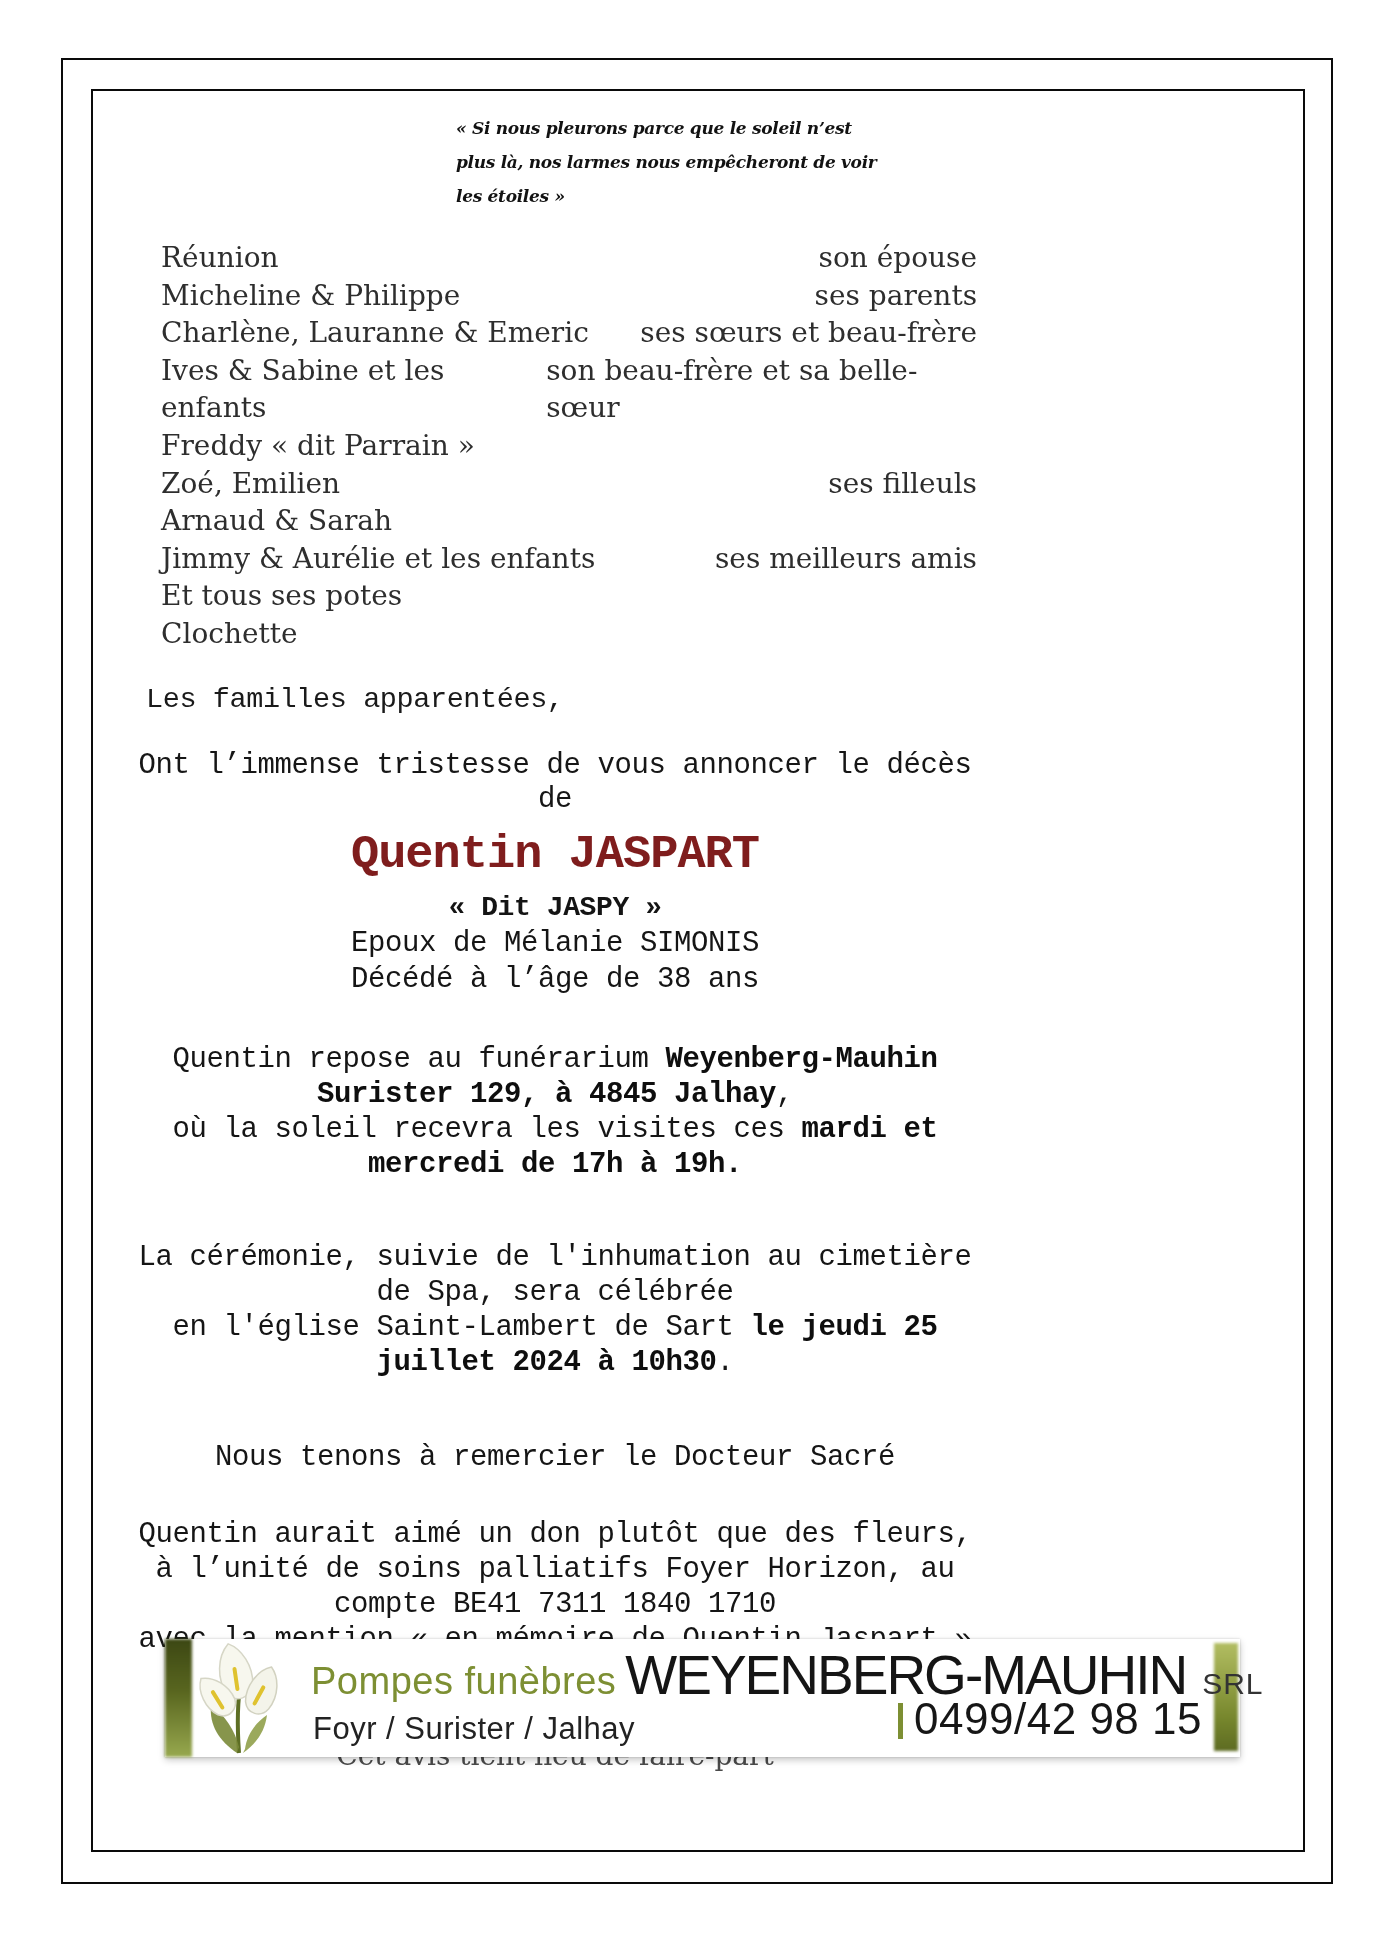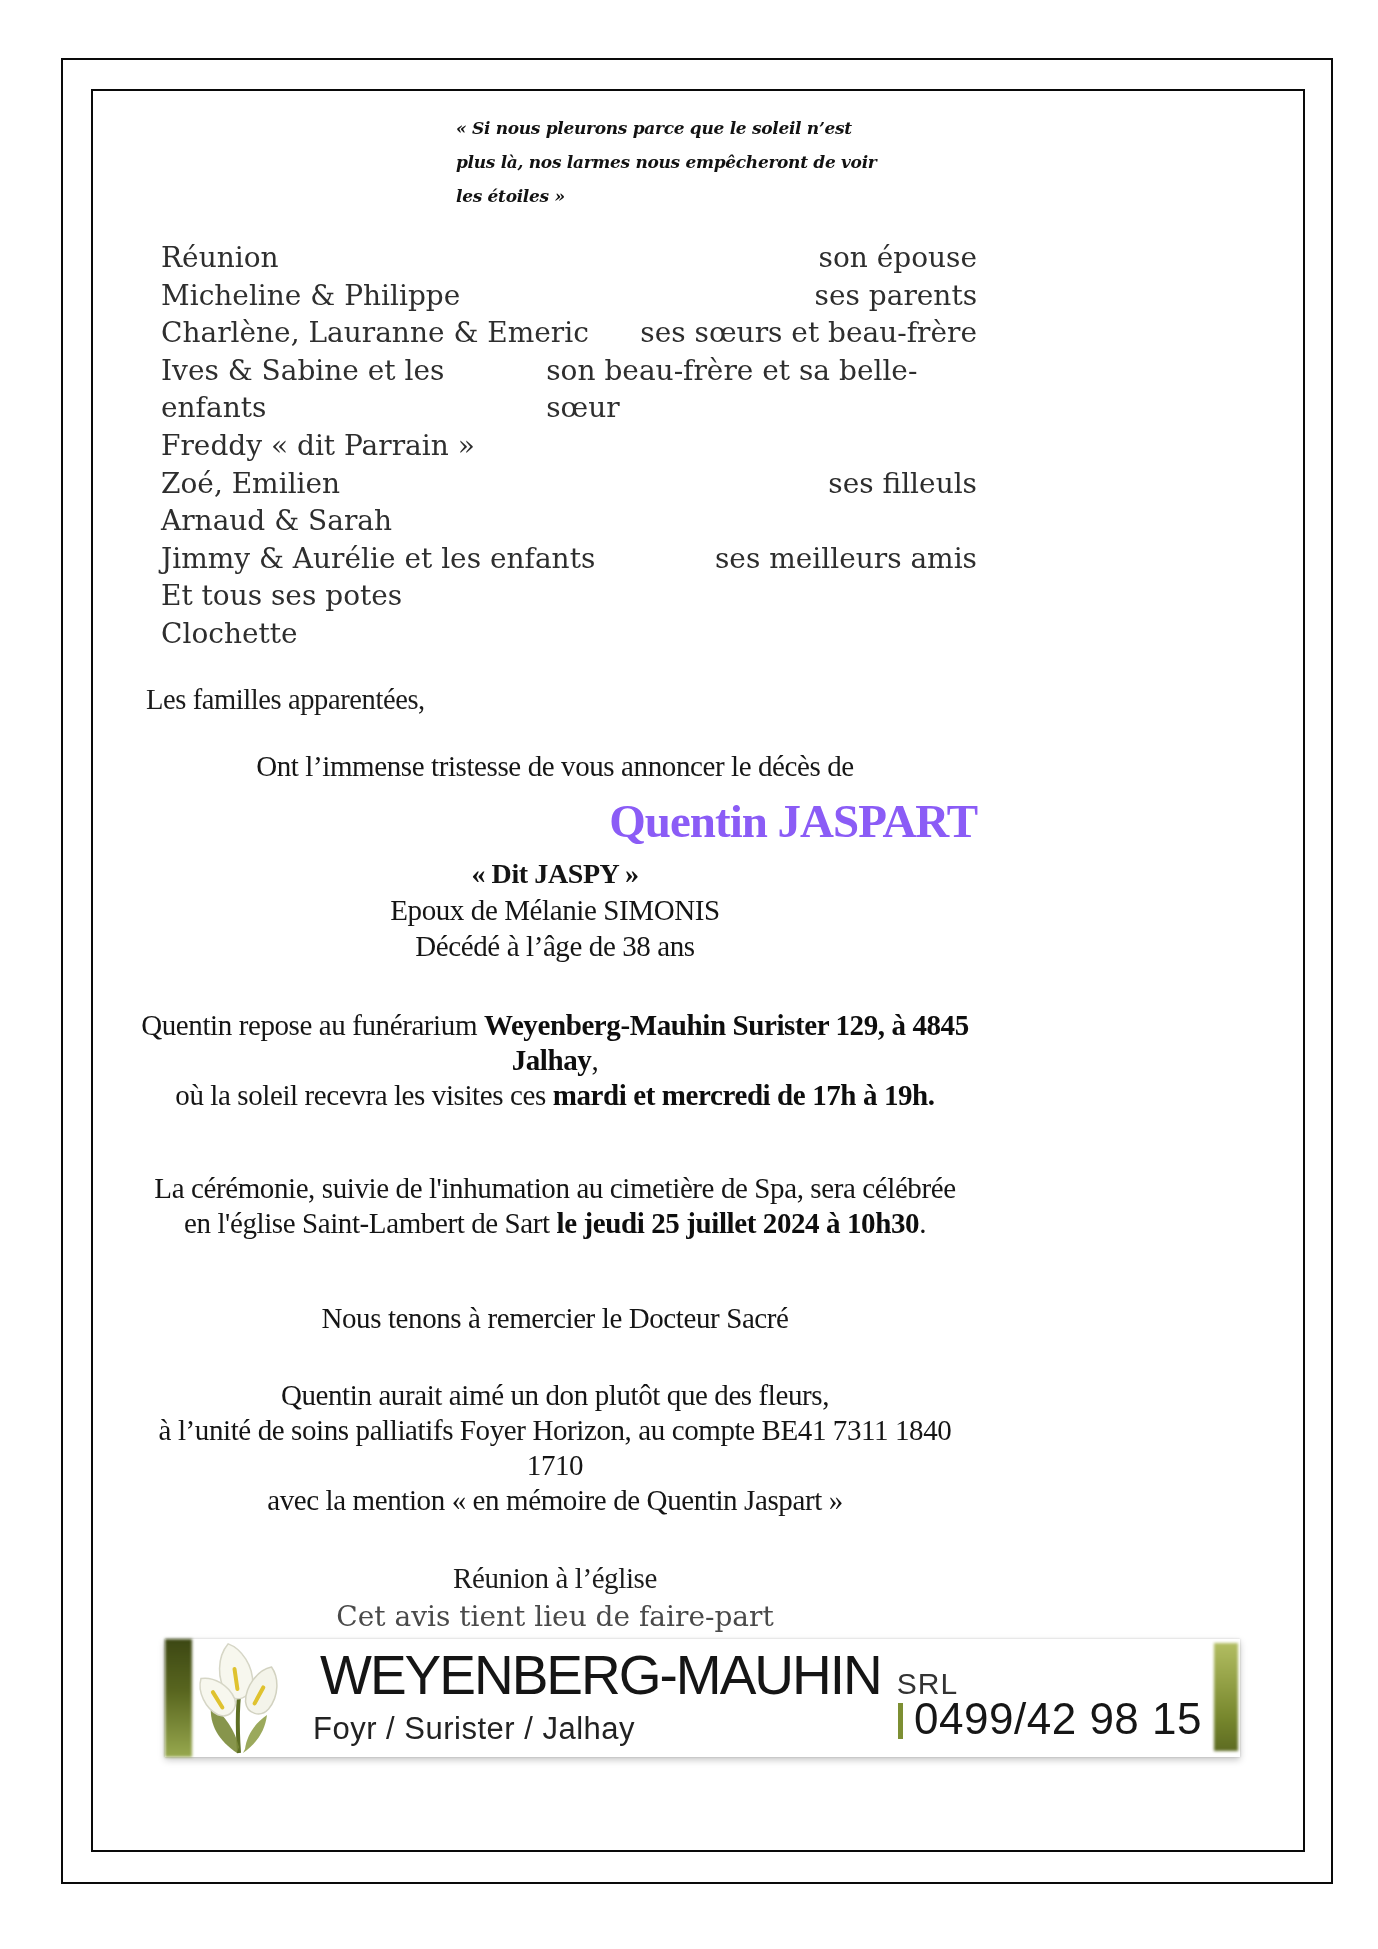--- a/index.html
+++ b/index.html
@@ -16,24 +16,24 @@
          font-size:17px;line-height:34px;color:#121212;letter-spacing:-0.3px;}
 
   .names{margin:26px 0 0 28px;width:816px;font-family:"DejaVu Serif",serif;
          font-size:28px;line-height:37.6px;color:#2e2e2e;text-align:left;}
   .names .row{display:flex;justify-content:space-between;}
   .names .rel{color:#2e2e2e;}
 
   .families{margin:30px 0 0 13px;text-align:left;font-size:28.5px;line-height:34px;
             color:#1a1a1a;letter-spacing:-0.3px;}
 
-  .cond{letter-spacing:-0.4px;}
+  .cond{letter-spacing:-0.4px;font-family:Liberation Mono, monospace;}
   .intro{margin-top:32px;font-size:29px;line-height:34px;color:#161616;}
   .deceased-name{margin-top:10px;font-size:47px;line-height:56px;font-weight:bold;
-                 letter-spacing:-1px;color:#8b5cf6;text-align:right;}
+                 letter-spacing:-1px;color:#7f1d1d;}
   .nickname{margin-top:8px;font-size:28px;line-height:34px;font-weight:bold;color:#141414;}
   .spouse{margin-top:2px;font-size:29px;line-height:34px;}
   .age{margin-top:2px;font-size:29px;line-height:34px;}
 
   .para{font-size:29px;line-height:35px;color:#151515;}
   .para b{font-weight:bold;color:#0e0e0e;}
   .p1{margin-top:45px;} .p2{margin-top:58px;} .p3{margin-top:60px;} .p4{margin-top:42px;}
   .closing1{margin-top:43px;font-size:29px;line-height:34px;color:#1c1c1c;}
   .closing2{margin-top:4px;font-family:"DejaVu Serif",serif;font-size:28px;line-height:36px;color:#4a4a4a;}
 
@@ -172,20 +172,21 @@
         <path d="M78 24 C66 32 61 52 67 66 C73 77 87 75 91 64 C96 48 89 31 78 24 Z" fill="#f4f4ea" stroke="#d2d2c0" stroke-width="1.5"></path>
         <path d="M76 64 L78 46" stroke="#dfc22f" stroke-width="4" stroke-linecap="round"></path>
       </g>
       <g transform="rotate(-38 34 58)">
         <path d="M34 32 C23 40 19 58 25 71 C31 81 44 79 48 69 C52 54 45 38 34 32 Z" fill="#f7f7ee" stroke="#d6d6c6" stroke-width="1.5"></path>
         <path d="M33 68 L35 50" stroke="#dfc22f" stroke-width="4" stroke-linecap="round"></path>
       </g>
     </svg>
 
     <div class="banner-row1">
+      <span class="pompes">Pompes funèbres</span>
       <span class="brand">WEYENBERG-MAUHIN</span>
       <span class="srl">SRL</span>
     </div>
     <div class="banner-row2">
       <span class="locations">Foyr / Surister / Jalhay</span>
       <span class="phone-wrap">
         <span class="phone-bar"></span>
         <span class="phone">0499/42 98 15</span>
       </span>
     </div>

